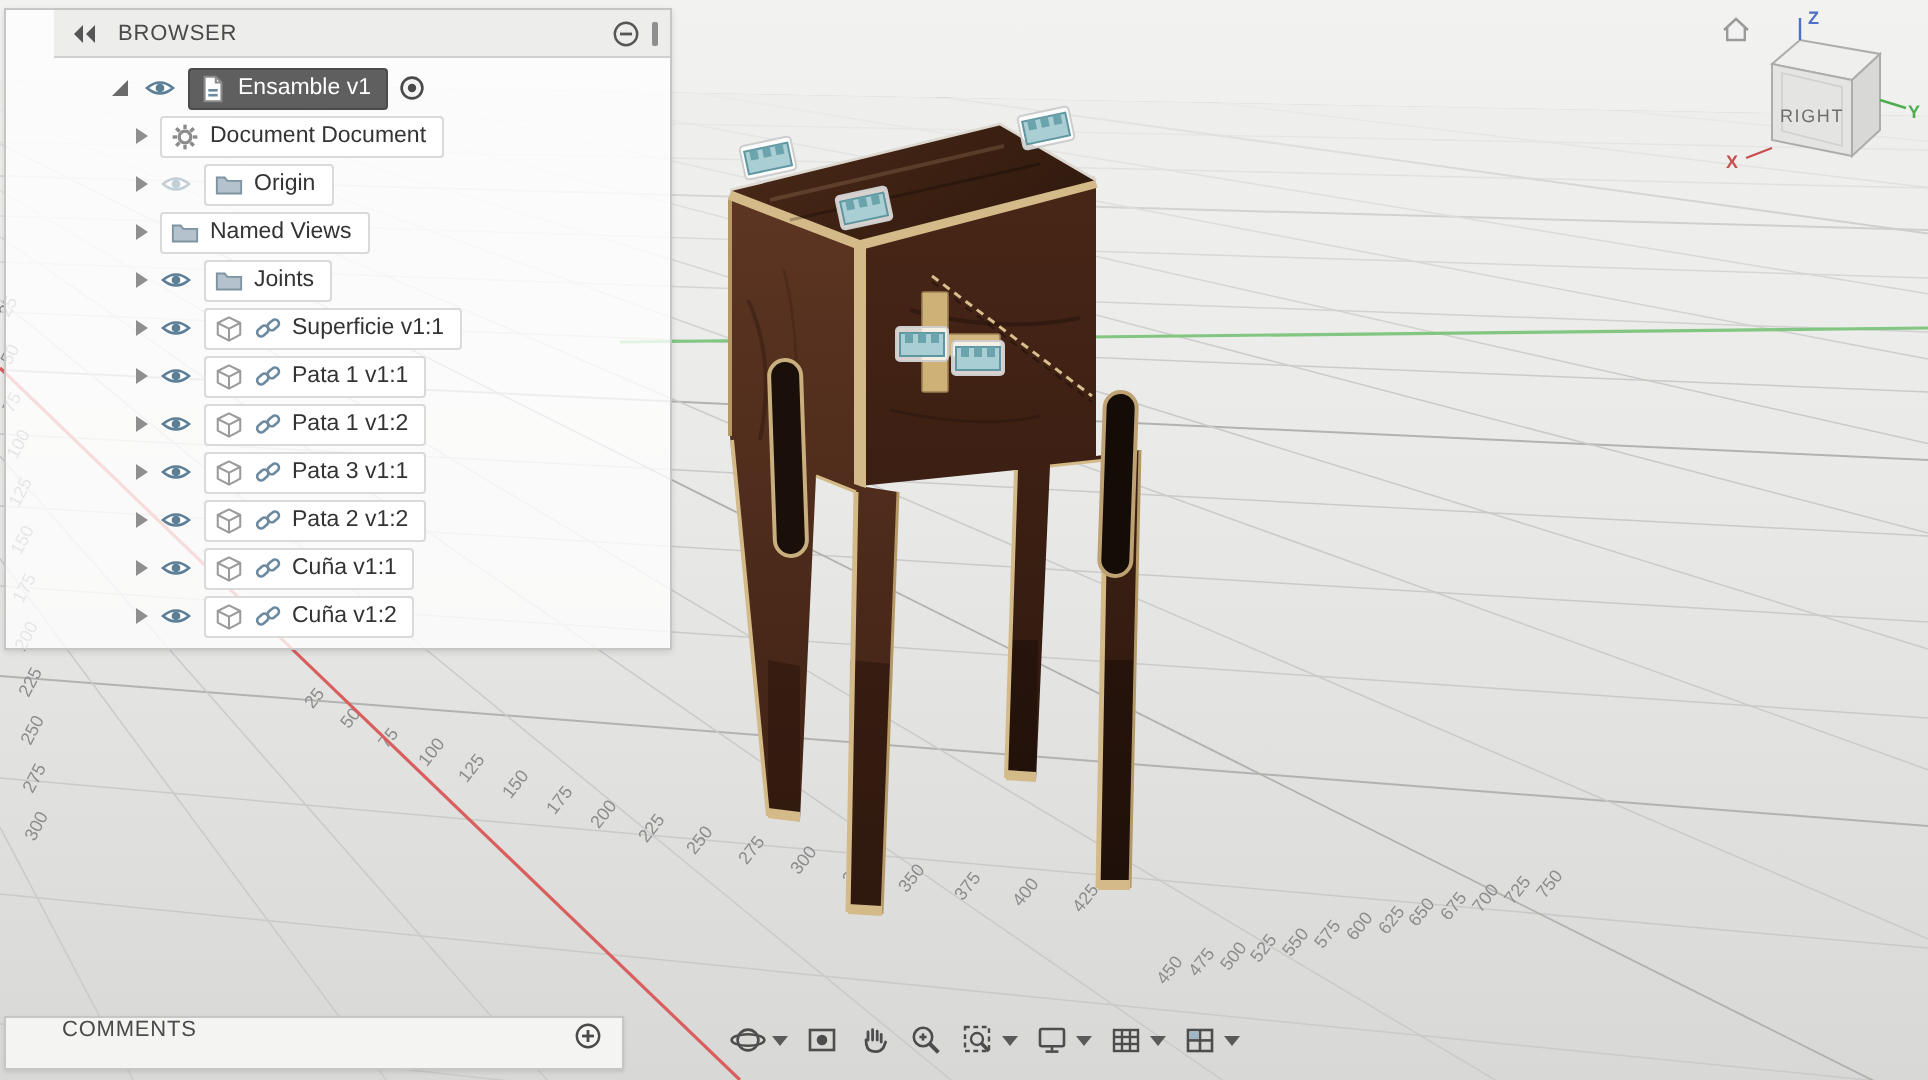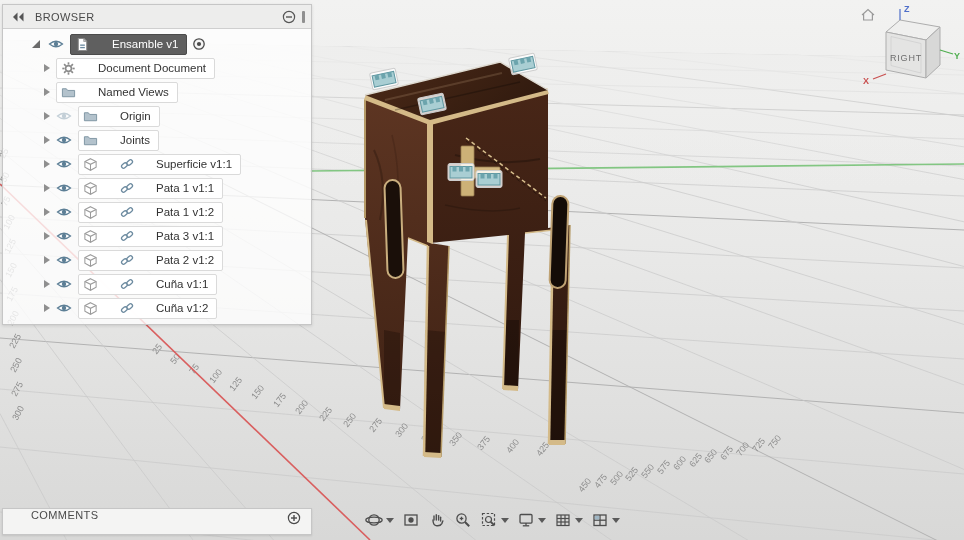--- a/index.html
+++ b/index.html
@@ -5,34 +5,34 @@
   html,body{margin:0;padding:0;background:#888;}
   .stage{position:relative;width:964px;height:540px;overflow:hidden;
     background:linear-gradient(180deg,#f2f2f1 0%,#e9e9e8 45%,#d8d8d7 100%);
     font-family:"Liberation Sans",sans-serif;-webkit-font-smoothing:antialiased;}
   svg.layer{position:absolute;left:0;top:0;}
   
   #ruler-layer{position:absolute;left:0;top:0;width:964px;height:540px;}
   .tick{position:absolute;font-size:9px;color:#8d8d8d;transform-origin:left bottom;white-space:nowrap;}
   
   .panel{position:absolute;left:2px;top:4px;width:308px;
-    background:rgba(255,255,255,0.78);border:1px solid #c6c6c6;box-shadow:0 1px 3px rgba(0,0,0,.12);}
+    background:rgba(255,255,255,0.78);border:1px solid #c6c6c6;box-shadow:0 1px 3px rgba(0,0,0,.12);padding-left:24px;}
   .panel-header{height:23px;background:#ededec;border-bottom:1px solid #cfcfcf;
     display:flex;align-items:center;padding:0 6px;}
   .panel-title{font-size:11px;color:#4a4a4a;letter-spacing:.4px;margin-left:8px;flex:1;}
   .hdr-btn{display:flex;align-items:center;justify-content:center;width:18px;height:18px;cursor:pointer;}
   .grip{width:3px;height:12px;background:#8f8f8f;border-radius:1px;margin-left:4px;}
   .tree{padding:3px 0 4px 0;}
   .row{display:flex;align-items:center;height:24px;}
   .arrow{width:0;height:0;border-top:4px solid transparent;border-bottom:4px solid transparent;
     border-left:6px solid #8f8f8f;margin-right:6px;flex:none;}
   .ind1{margin-left:41px;} .ind0{margin-left:27px;}
   .eyebox{width:17px;height:17px;margin-right:5px;flex:none;display:flex;align-items:center;}
   .eye-off{opacity:.35;}
-  .pill{display:flex;align-items:center;gap:22px;height:19px;padding:0 8px 0 4px;
+  .pill{display:flex;align-items:center;gap:5px;height:19px;padding:0 8px 0 4px;
     background:rgba(255,255,255,.95);border:1px solid #dadada;border-radius:2px;justify-content:center;}
   .pill .lbl{font-size:11.5px;color:#333;white-space:nowrap;}
   .pill.dark{background:#5f5f5f;border-color:#4b4b4b;}
   .pill.dark .lbl{color:#fff;}
   .ic{flex:none;display:block;}
   .radio{margin-left:5px;flex:none;}
   
   .comments{position:absolute;left:2px;top:508px;width:308px;height:25px;background:#f4f4f3;
     border:1px solid #c6c6c6;display:flex;align-items:flex-start;box-shadow:0 1px 2px rgba(0,0,0,.10);}
   .comments .panel-title{margin-left:28px;}
@@ -314,40 +314,40 @@
         <span class="pill">
           <svg class="ic" width="15" height="15" viewBox="0 0 16 16">
               <use href="#i-gear"></use>
             </svg>
           <span class="lbl">Document Document</span>
         </span>
       </div>
 
       <div class="row">
         <span class="arrow ind1"></span>
-        <span class="pill">
-          <svg class="ic" width="15" height="15" viewBox="0 0 16 16">
-              <use href="#i-folder"></use>
-            </svg>
-          <span class="lbl">Named Views</span>
-        </span>
-      </div>
-
-      <div class="row">
-        <span class="arrow ind1"></span>
         <span class="eyebox eye-off">
           <svg class="ic" width="16" height="16" viewBox="0 0 16 16">
               <use href="#i-eye"></use>
             </svg>
         </span>
         <span class="pill">
           <svg class="ic" width="15" height="15" viewBox="0 0 16 16">
               <use href="#i-folder"></use>
             </svg>
           <span class="lbl">Origin</span>
+        </span>
+      </div>
+
+      <div class="row">
+        <span class="arrow ind1"></span>
+        <span class="pill">
+          <svg class="ic" width="15" height="15" viewBox="0 0 16 16">
+              <use href="#i-folder"></use>
+            </svg>
+          <span class="lbl">Named Views</span>
         </span>
       </div>
 
       <div class="row">
         <span class="arrow ind1"></span>
         <span class="eyebox">
           <svg class="ic" width="16" height="16" viewBox="0 0 16 16">
               <use href="#i-eye"></use>
             </svg>
         </span>

